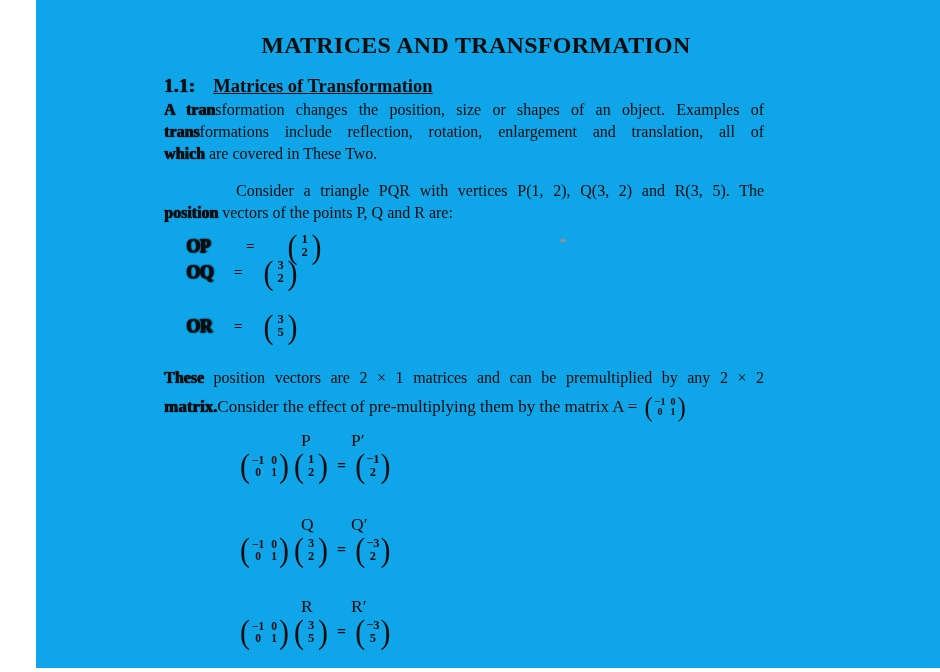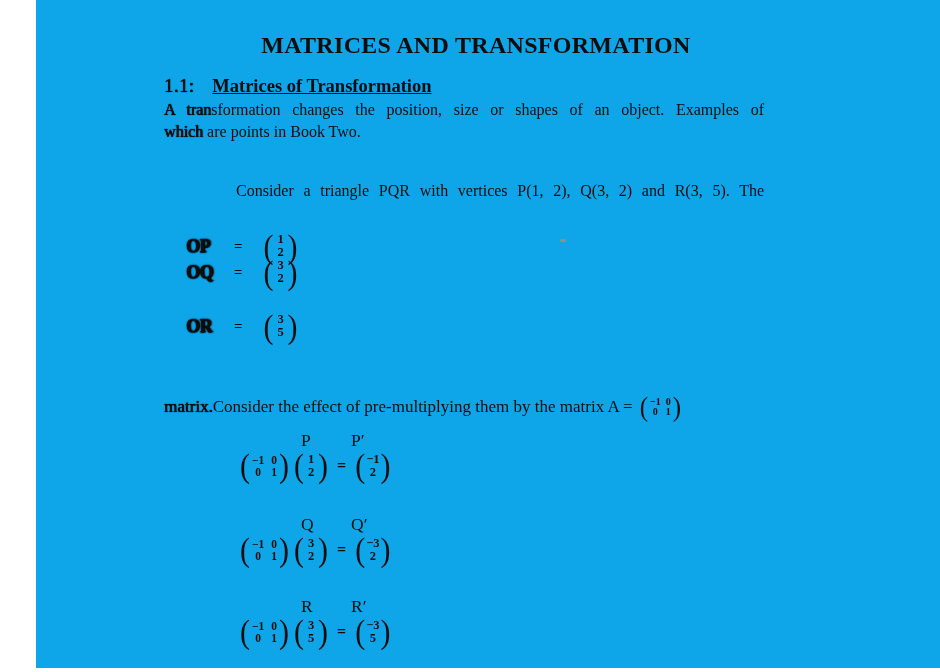--- a/index.html
+++ b/index.html
@@ -13,21 +13,21 @@
 
   .heading { font-size:18.5px; font-weight:700; }
   .heading .num { letter-spacing:0.5px; }
   .heading .txt { margin-left:18px;text-decoration:underline; }
 
   .bodyline { font-size:16px; line-height:22px; }
   .just { width:600px; text-align:justify; text-align-last:justify; }
   .indent { padding-left:72px; width:528px; }
 
   
-  .sm { font-weight:400; text-shadow:0 0 0.7px #000, 0.6px 0.3px 0.9px #000; }
+  .sm { font-weight:700; text-shadow:0 0 0.7px #000, 0.6px 0.3px 0.9px #000; }
   .blob {
     font-weight:700; font-size:18px; letter-spacing:-0.5px;
     text-shadow:0 0 1.3px #000, 1.2px 0 1.6px #000, 0 1px 1.2px #000;
   }
 
   
   .mx { display:inline-flex; align-items:center; }
   .paren { display:inline-block; font-size:30px; line-height:0.9; font-weight:400;
            transform:scaleY(1.12); transform-origin:center; padding:0 1px; }
   .v21 { display:flex; flex-direction:column; align-items:center; justify-content:center;
@@ -59,28 +59,30 @@
 <body>
 
 <div class="page">
 
   <div class="abs title" style="left:130px; top:32px; width:620px;">MATRICES AND TRANSFORMATION</div>
 
   <div class="abs heading" style="left:128px; top:76px;"><span class="num sm">1.1:</span><span class="txt">Matrices of Transformation</span></div>
 
   <div class="abs" style="left:128px; top:99px;">
     <div class="bodyline just"><span class="sm">A tran</span><span>sformation changes the position, size or shapes of an object. Examples of</span></div>
-    <div class="bodyline"><span class="sm">which</span><span> are points in Book Two.</span></div>
+    <div class="bodyline just"><span class="sm">trans</span><span>formations include reflection, rotation, enlargement and translation, all of</span></div>
+    <div class="bodyline"><span class="sm">which</span><span> are covered in These Two.</span></div>
   </div>
 
   <div class="abs" style="left:128px; top:180px;">
     <div class="bodyline just indent">Consider a triangle PQR with vertices P(1, 2), Q(3, 2) and R(3, 5). The</div>
-  </div>
-
-  <div class="abs vrow" style="left:150px; top:229px;">
+    <div class="bodyline"><span class="sm">position</span><span> vectors of the points P, Q and R are:</span></div>
+  </div>
+
+  <div class="abs vrow" style="left:150px; top:229px;gap:12px;">
     <span class="lbl blob">OP</span>
     <span class="veq">=</span>
     <span class="mx">
         <span class="paren">(</span>
         <span class="v21">
           <span>1</span>
           <span>2</span>
         </span>
         <span class="paren">)</span>
       </span>
@@ -105,20 +107,21 @@
         <span class="v21">
           <span>3</span>
           <span>5</span>
         </span>
         <span class="paren">)</span>
       </span>
   </div>
 
   <div class="abs speck" style="left:524px; top:239px;"></div>
 
+  <div class="abs bodyline just" style="left:128px; top:367px;"><span class="sm">These</span><span> position vectors are 2 × 1 matrices and can be premultiplied by any 2 × 2</span></div>
 
   <div class="abs p3l2" style="left:128px; top:390px; height:34px;">
     <span class="sm">matrix.</span>
       <span> Consider the effect of pre-multiplying them by the matrix A =</span>
     <span class="mx mA">
         <span class="paren">(</span>
         <span class="g22">
           <span>−1</span>
           <span>0</span>
           <span>0</span>

